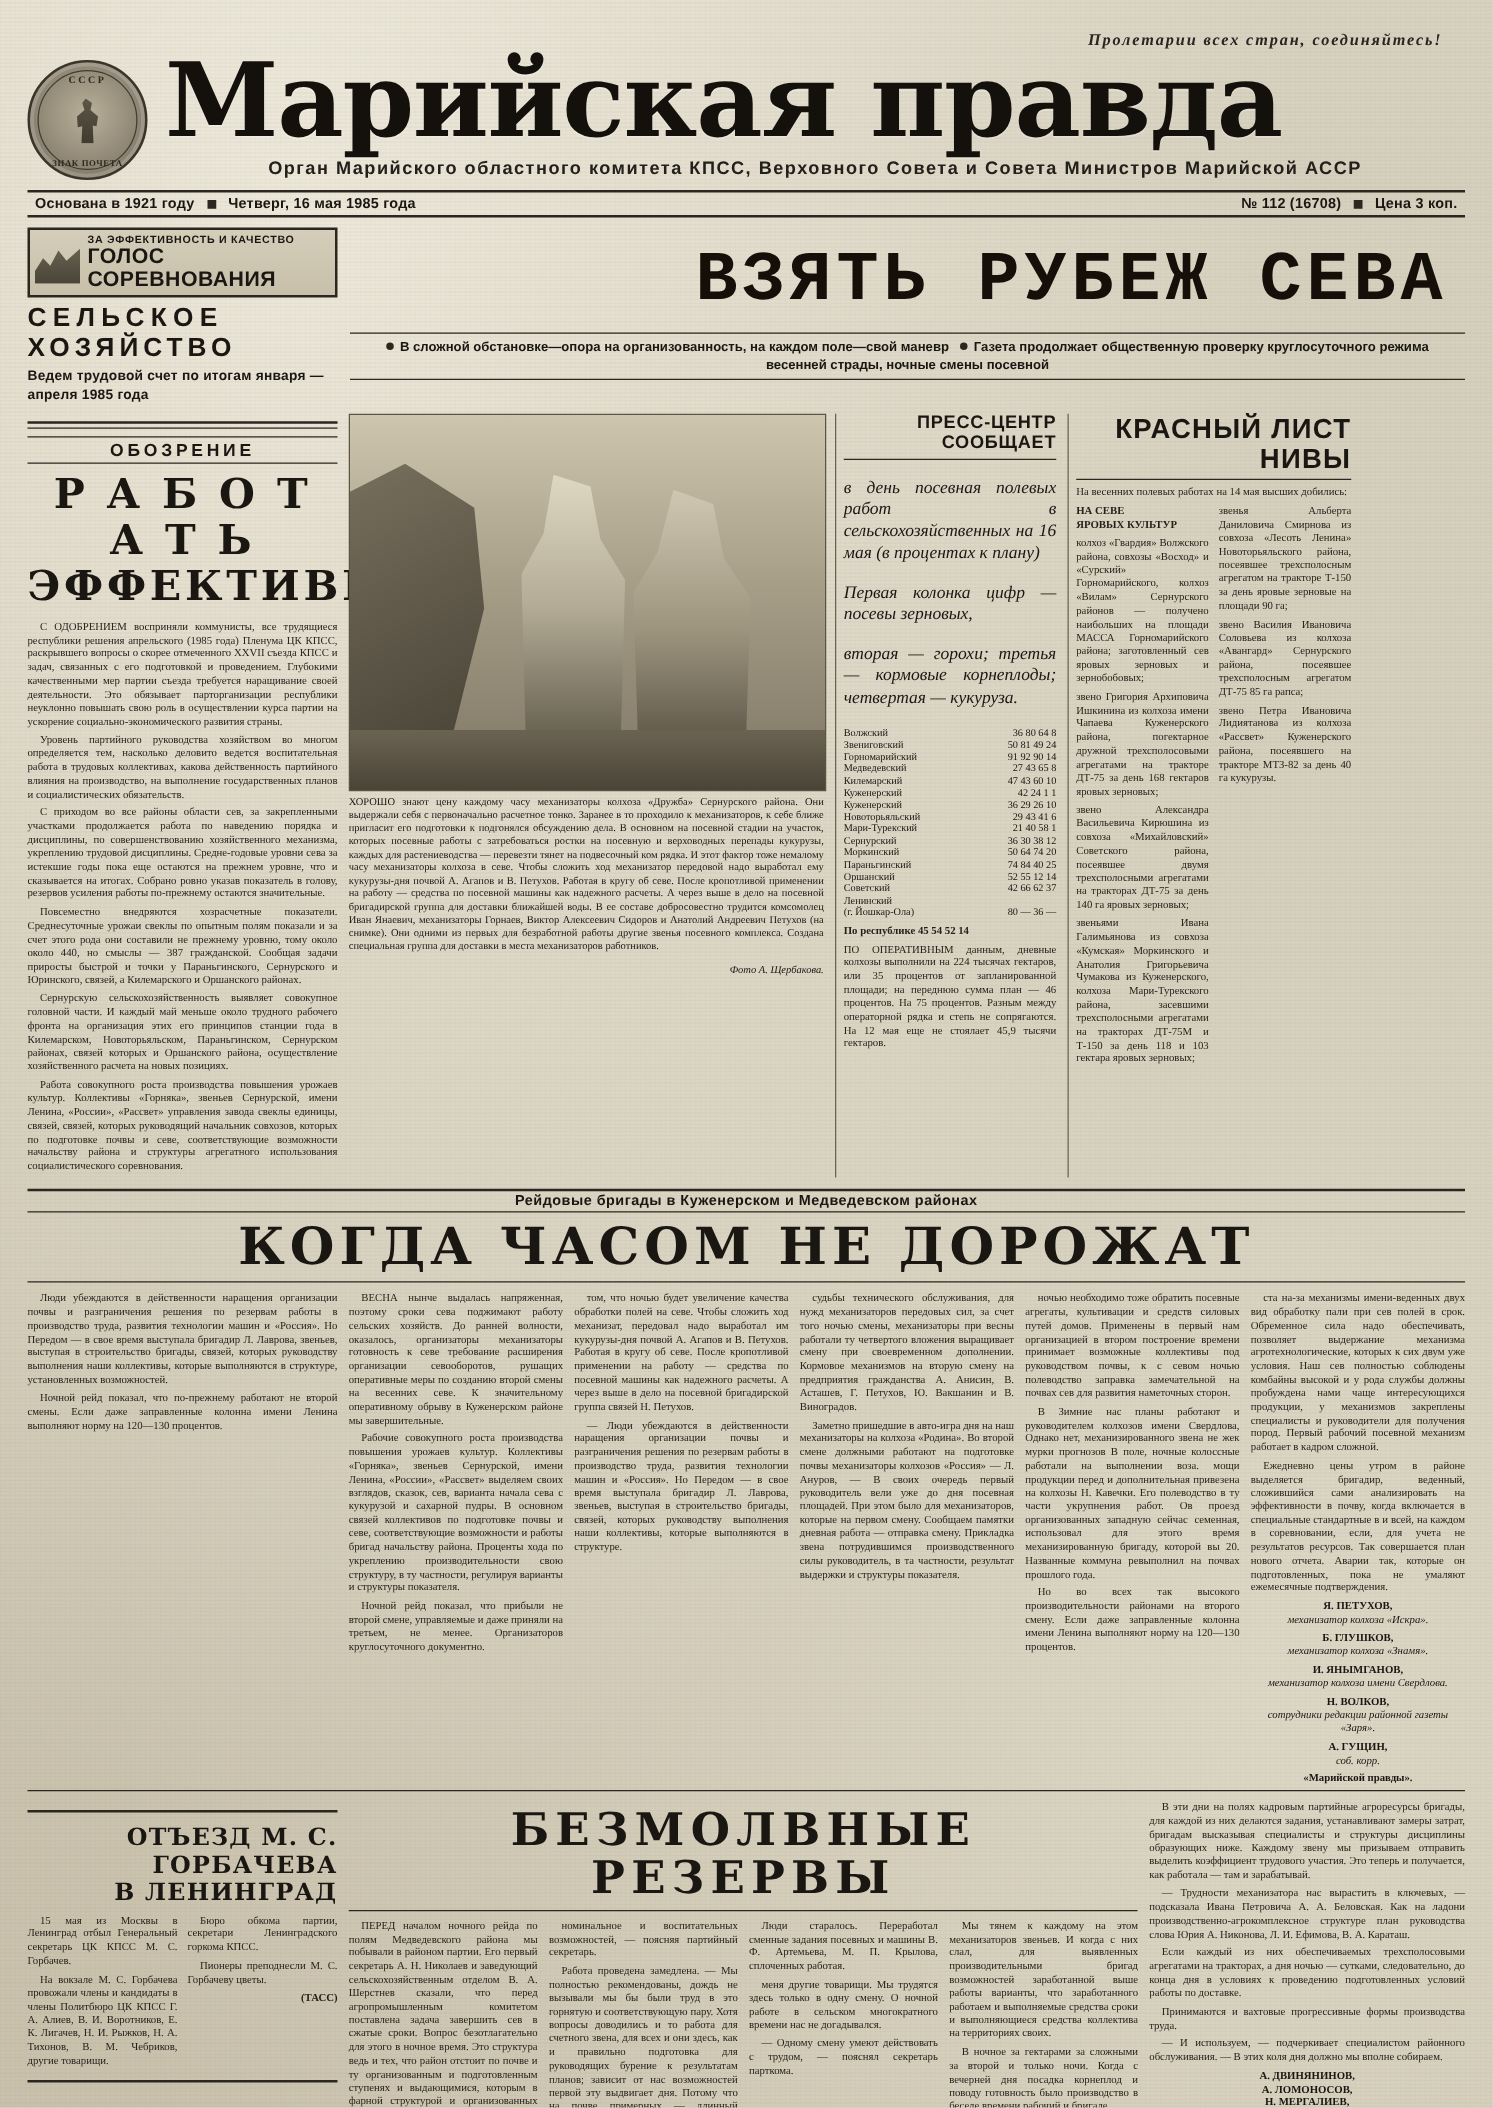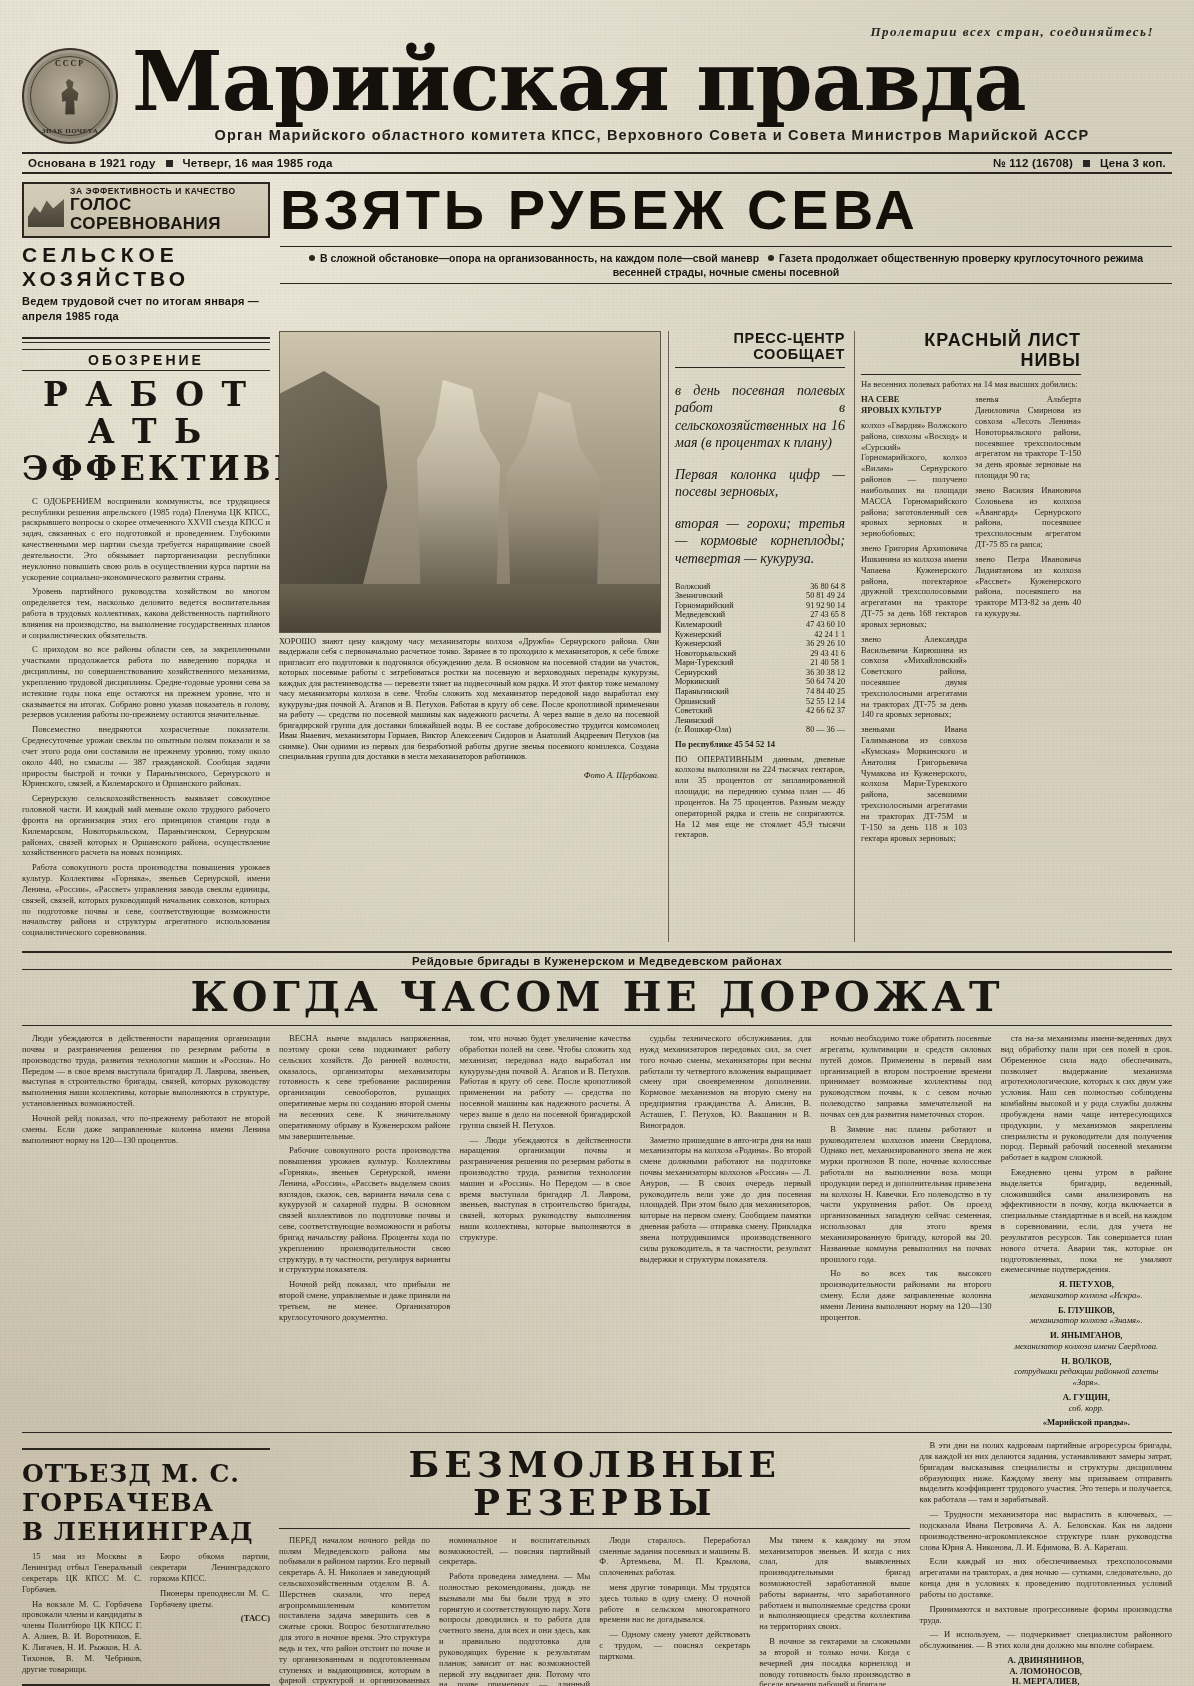--- a/index.html
+++ b/index.html
@@ -141,26 +141,26 @@
   }
   .big-left-head{
     font-family:"DejaVu Serif",serif;font-weight:bold;
     font-size:33px;letter-spacing:3px;line-height:1.12;text-align:center;
     margin:2px 0 8px 0;
   }
   .main-head{
     flex:1;
   }
   .main-head h1{
-    margin:0;
-    font-family:Liberation Sans, sans-serif;
+    margin:14px;
+    font-family:Liberation Mono, monospace;
     font-weight:bold;
     font-size:56px;
     letter-spacing:4px;
-    text-align:left;
+    text-align:right;
     line-height:1;
     color:#141009;
   }
   .kicker{
     margin-top:8px;
     border-top:1px solid #2b261f;border-bottom:1px solid #2b261f;
     padding:4px 6px;
     font-family:"Liberation Sans",sans-serif;
     font-weight:bold;font-size:10.5px;line-height:1.35;text-align:center;
   }
@@ -218,21 +218,21 @@
   }
   .photo-cap{font-size:8.4px;line-height:1.25;text-align:justify;margin-top:4px;}
   .photo-credit{font-size:8.4px;font-style:italic;text-align:right;margin-top:3px;}
 
   
   .sec-head{
     font-family:"Liberation Sans",sans-serif;font-weight:bold;
     text-align:right;line-height:1.1;
   }
   .press-title{font-size:14.5px;letter-spacing:.6px;}
-  .krasny-title{font-size:18px;letter-spacing:1px;}
+  .krasny-title{font-size:22px;letter-spacing:1px;}
   .thinrule{border-bottom:1px solid #2b261f;margin:4px 0;}
   .tbl{width:100%;border-collapse:collapse;font-size:8.2px;font-family:"Liberation Serif",serif;}
   .tbl td{padding:.3px 0;vertical-align:bottom;}
   .tbl td.nm{white-space:nowrap;}
   .tbl td.num{text-align:right;white-space:nowrap;font-variant-numeric:tabular-nums;}
   .small-ital{font-size:14px;font-style:italic;line-height:1.25;text-align:justify;}
 
   
   .banner{
     margin-top:9px;
@@ -243,22 +243,22 @@
   .huge-head{
     font-family:"DejaVu Serif",serif;font-weight:bold;
     font-size:41px;letter-spacing:4px;text-align:center;line-height:1.05;
     margin:6px 0 6px 0;
   }
   .huge-head.sm{font-size:36px;letter-spacing:5px;}
   .rule-h{border-top:1px solid #2b261f;margin:4px 0 6px;}
   .sig{font-size:8.6px;font-weight:bold;text-align:center;margin-top:4px;line-height:1.25;}
   .sig .role{font-style:italic;font-weight:normal;}
   .boxhead{
-    font-family:"DejaVu Serif",serif;font-weight:bold;font-size:25px;
-    text-align:left;line-height:1.15;letter-spacing:1px;margin:4px 0 5px;
+    font-family:"DejaVu Serif",serif;font-weight:bold;font-size:19px;
+    text-align:right;line-height:1.15;letter-spacing:1px;margin:4px 0 5px;
   }
   .framed{border-top:2px solid #2b261f;border-bottom:2px solid #2b261f;padding:6px 0;margin-top:8px;}
   .center{text-align:center;}
   .b{font-weight:bold;}
 </style>
 </head>
 <body>
 
 <div class="page">
   <div class="grain"></div>

